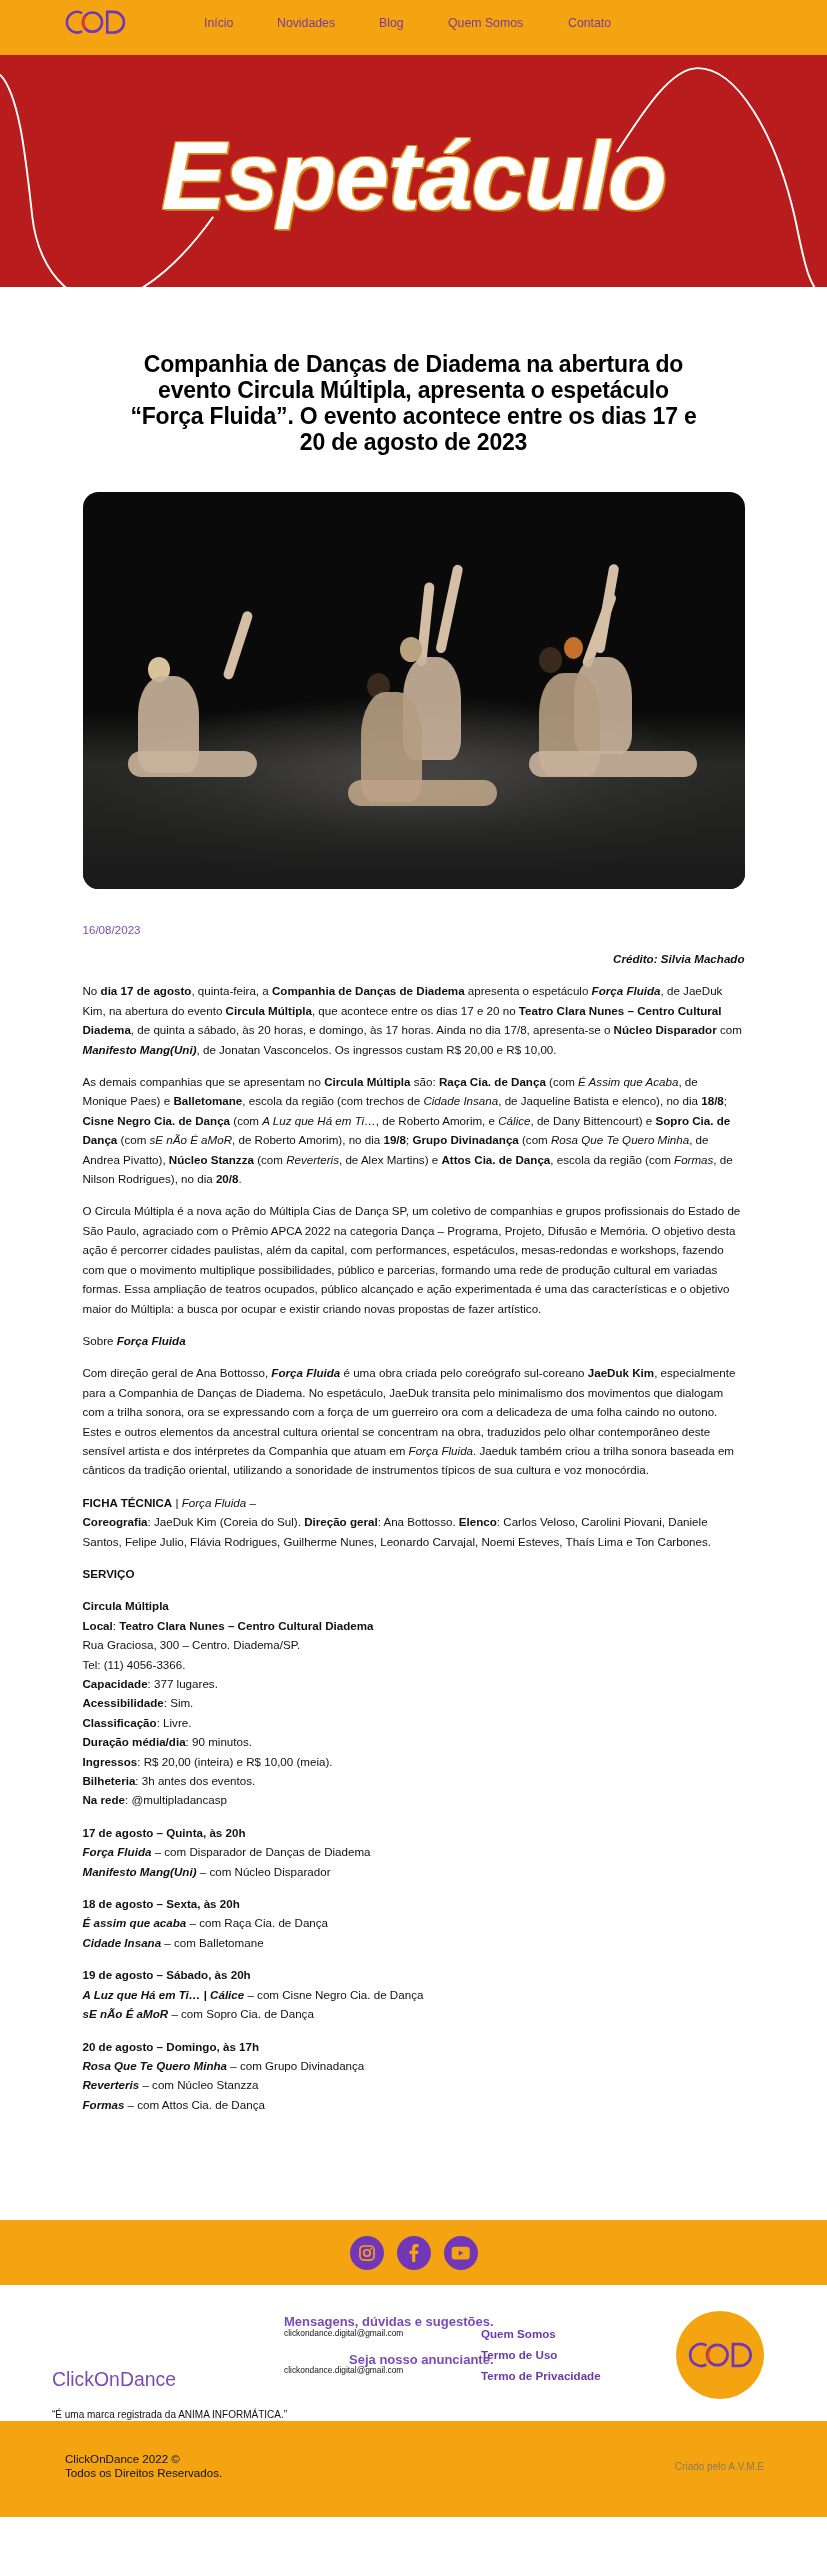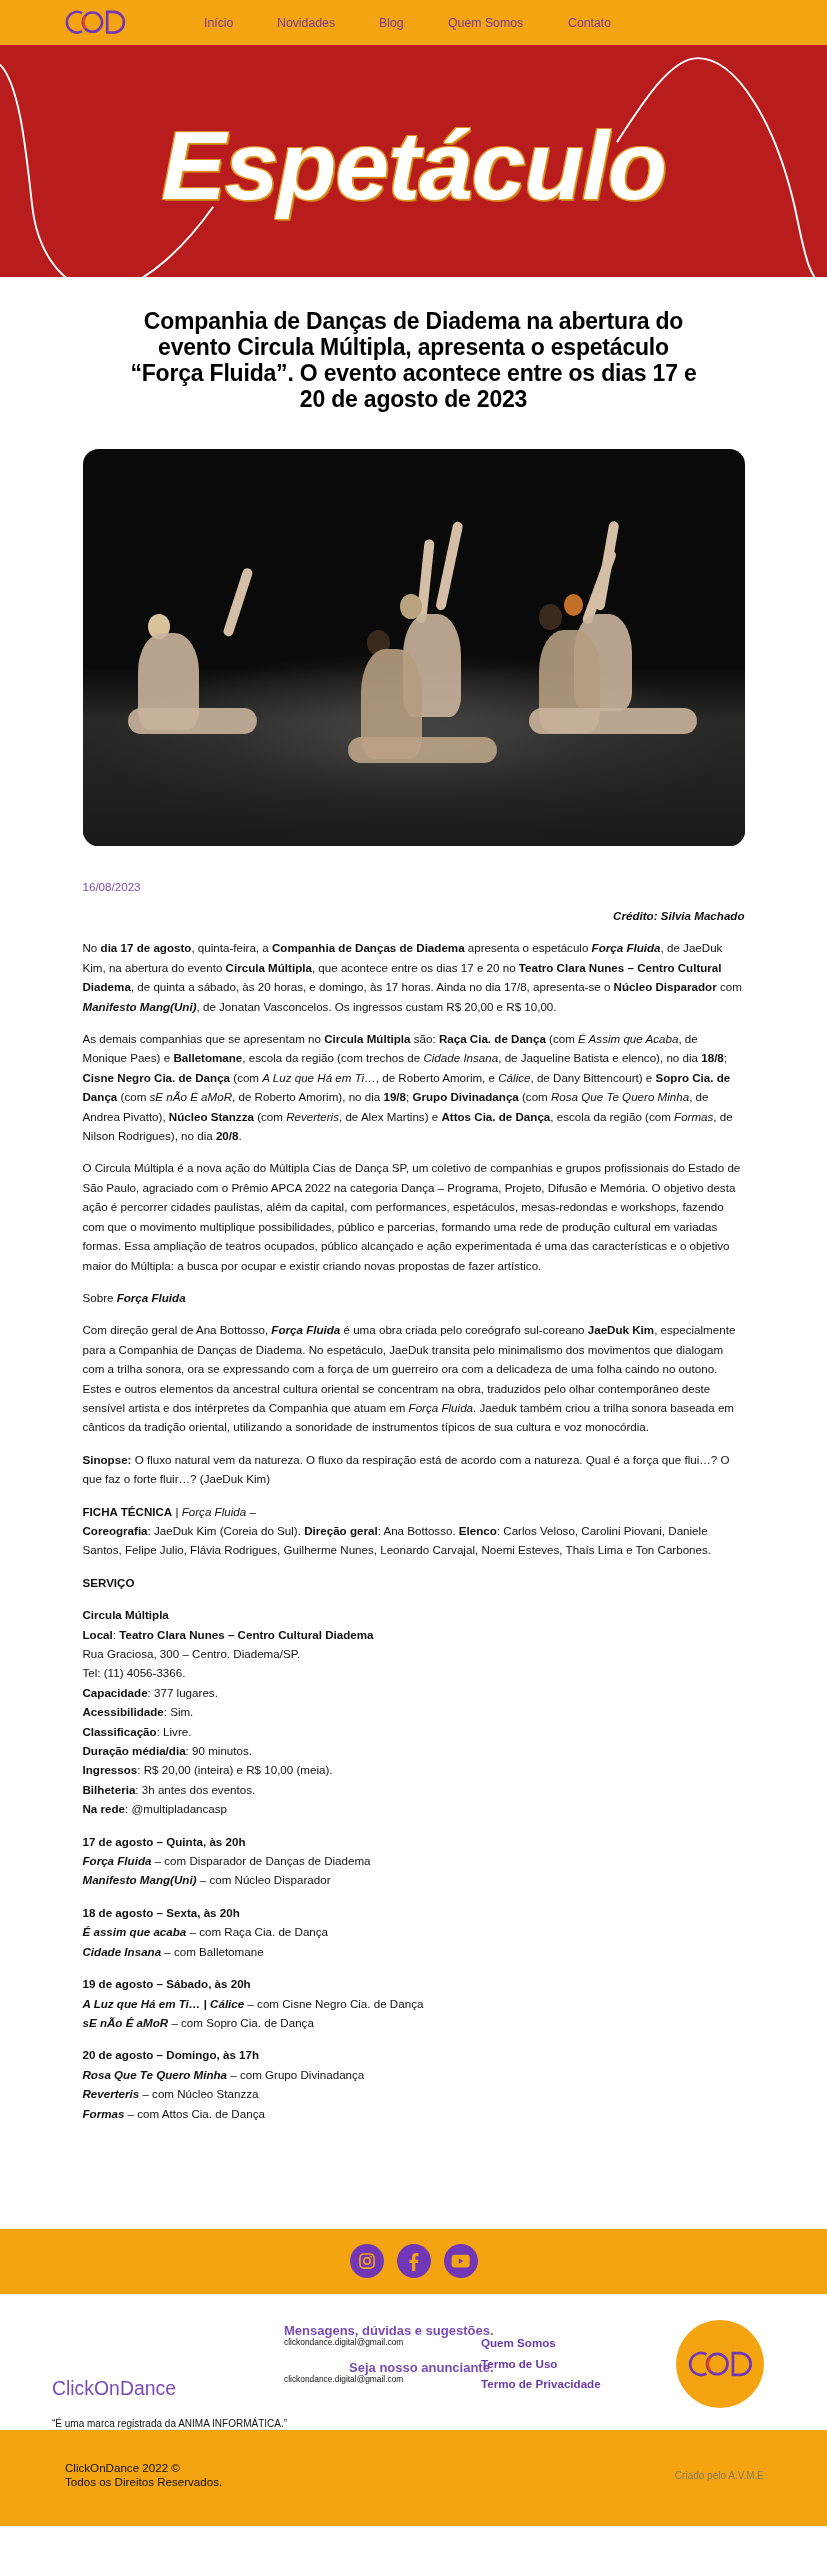--- a/index.html
+++ b/index.html
@@ -1,40 +1,40 @@
 <!DOCTYPE html>
 <html style="font-size:10.3px"><head>
 <meta charset="utf-8">
 <style>
   * { box-sizing: border-box; margin: 0; padding: 0; }
   html, body { width: 827px; background: #ffffff; }
   body { font-family: "Liberation Sans", sans-serif; color: #111; }
 
   
-  .nav { height: 45px; background: #f4a411; display: flex; align-items: center; position: relative; }
+  .nav { height: 55px; background: #f4a411; display: flex; align-items: center; position: relative; }
   .nav-logo { position: absolute; left: 59px; top: 7.8px; width: 72px; height: 28.4px; }
   .nav-links { position: absolute; left: 204px; top: 0; height: 45px; display: flex; align-items: center; }
   .nav-link { color: #7a3a9a; font-size: 12.3px; text-decoration: none; margin-right: 0; }
   .nav-link:nth-child(1) { position: absolute; left: 0; }
   .nav-link:nth-child(2) { position: absolute; left: 73px; }
   .nav-link:nth-child(3) { position: absolute; left: 175px; }
   .nav-link:nth-child(4) { position: absolute; left: 244px; }
   .nav-link:nth-child(5) { position: absolute; left: 364px; }
   .nav-link span { white-space: nowrap; }
 
   
   .hero { position: relative; height: 232px; background: #b91c1c; overflow: hidden; }
   .hero svg.waves { position: absolute; left: 0; top: 0; width: 827px; height: 255px; }
   .hero-title { position: absolute; left: 0; right: 0; top: 65px; text-align: center;
     font-family: "Liberation Sans", sans-serif; font-weight: bold; font-style: italic;
     font-size: 97px; color: #ffffff; letter-spacing: -1.3px;
     text-shadow: 1.3px 1.3px 0 #e0901c, -1.3px -1.3px 0 #e0901c, 1.3px -1.3px 0 #e0901c, -1.3px 1.3px 0 #e0901c, 1.9px 1.9px 0 #c77a10; }
 
   
-  .article { width: 662px; margin: 0 auto; padding-top: 31px; }
+  .article { width: 662px; margin: 16px auto; padding-top: 48px; }
   .article-title { text-align: center; font-size: 23px; font-weight: bold; line-height: 26px; padding: 0 45px; color: #000; letter-spacing: -0.2px; }
   .article-image { margin-top: 37px; width: 662px; height: 397px; border-radius: 15.5px; overflow: hidden; position: relative;
     background: radial-gradient(ellipse 60% 30% at 50% 75%, #6a6866 0%, #2a2928 45%, #0a0a0a 80%), #050505; }
   .article-image .floor { position: absolute; left: 0; right: 0; top: 55%; bottom: 0;
     background: linear-gradient(180deg, rgba(70,70,68,0.0) 0%, rgba(60,60,58,0.6) 30%, #1a1a1a 100%); }
   .dancer { position: absolute; background: #c9b39b; border-radius: 40% 40% 20% 20%; opacity: 0.9; }
   .arm { position: absolute; background: #d4bfa6; border-radius: 6.5px; transform-origin: bottom center; }
   .head { position: absolute; border-radius: 50%; background: #3a2a1e; }
 
   .date { margin-top: 34px; color: #7b4bb5; font-size: 11.6px; }
@@ -140,23 +140,20 @@
   </p>
 
   <p class="p">
     <span>Sobre </span><b><i>Força Fluida</i></b>
   </p>
 
   <p class="p">
     Com direção geral de Ana Bottosso, <b><i>Força Fluida</i></b> é uma obra criada pelo coreógrafo sul-coreano <b>JaeDuk Kim</b>, especialmente para a Companhia de Danças de Diadema. No espetáculo, JaeDuk transita pelo minimalismo dos movimentos que dialogam com a trilha sonora, ora se expressando com a força de um guerreiro ora com a delicadeza de uma folha caindo no outono. Estes e outros elementos da ancestral cultura oriental se concentram na obra, traduzidos pelo olhar contemporâneo deste sensível artista e dos intérpretes da Companhia que atuam em <i>Força Fluida</i>. Jaeduk também criou a trilha sonora baseada em cânticos da tradição oriental, utilizando a sonoridade de instrumentos típicos de sua cultura e voz monocórdia.
   </p>
 
-  <p class="p">
-    <b>Sinopse:</b><span> O fluxo natural vem da natureza. O fluxo da respiração está de acordo com a natureza. Qual é a força que flui…? O que faz o forte fluir…? (JaeDuk Kim)</span>
-  </p>
 
   <div class="p lines">
     <div><b>FICHA TÉCNICA</b><span> | </span><i>Força Fluida</i><span> –</span></div>
     <div>
       <b>Coreografia</b><span>: JaeDuk Kim (Coreia do Sul). </span><b>Direção geral</b><span>: Ana Bottosso. </span><b>Elenco</b><span>: Carlos Veloso, Carolini Piovani, Daniele Santos, Felipe Julio, Flávia Rodrigues, Guilherme Nunes, Leonardo Carvajal, Noemi Esteves, Thaís Lima e Ton Carbones.</span>
     </div>
   </div>
 
   <p class="p"><b>SERVIÇO</b></p>
 

